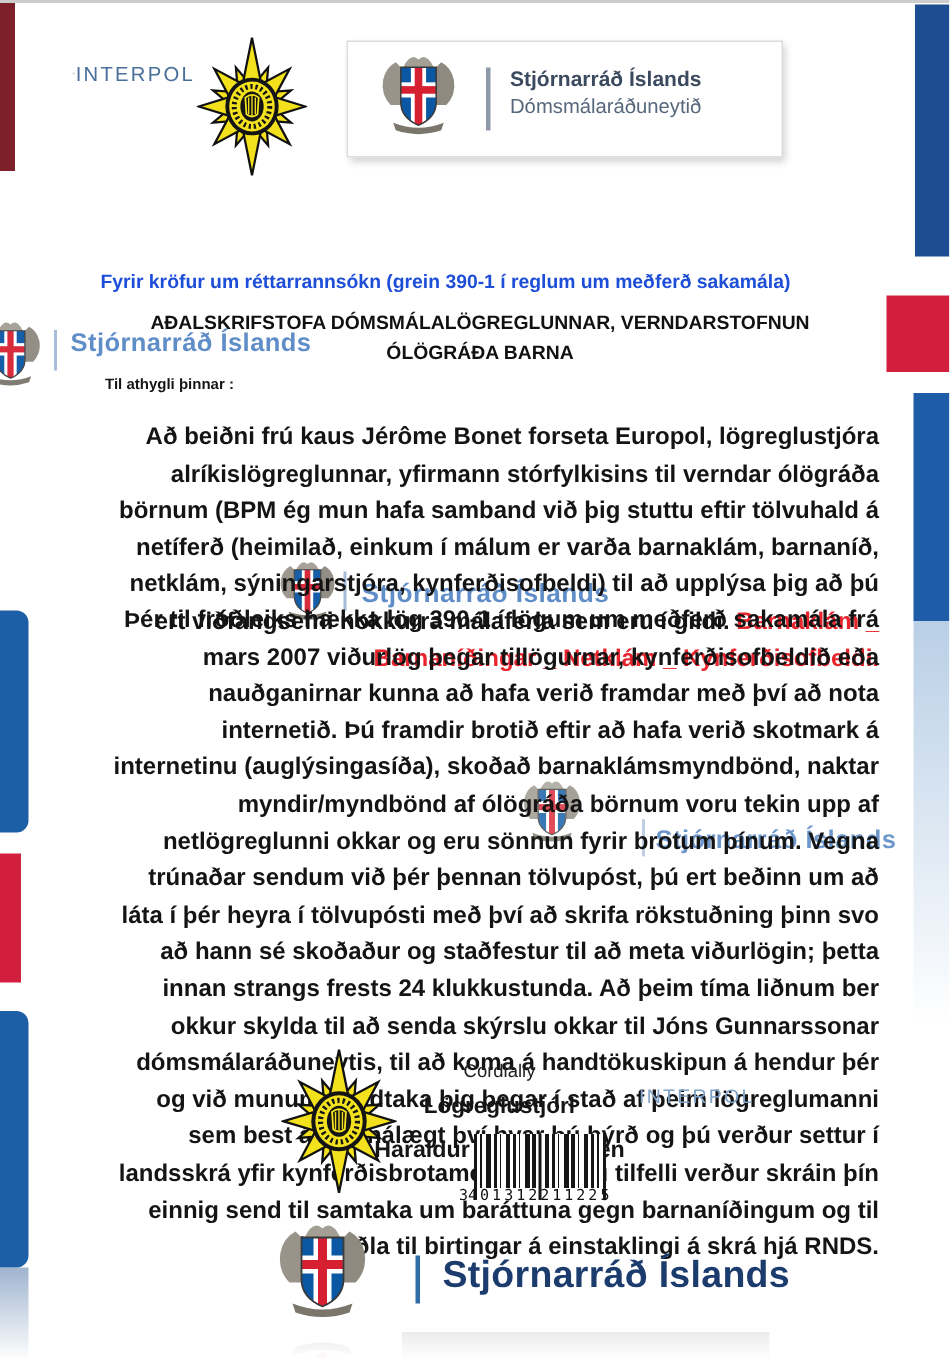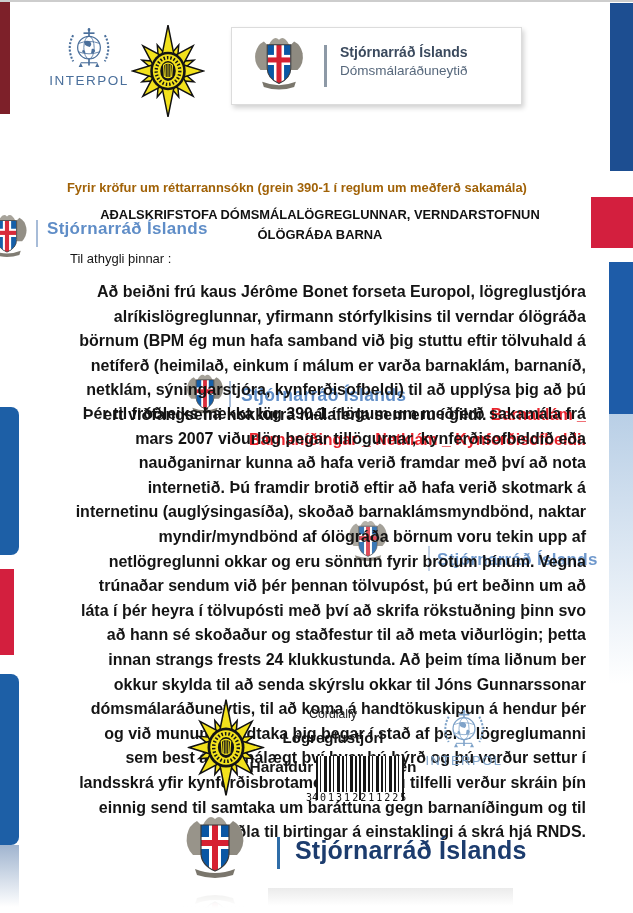--- a/index.html
+++ b/index.html
@@ -14,54 +14,54 @@
   .bar-left-top-red{left:0;top:2px;width:10px;height:112px;background:#7d2029;}
   .bar-right-navy{left:610px;top:3px;width:23px;height:168px;background:#1d4e91;}
   .bar-right-red{left:591px;top:197px;width:42px;height:51px;background:#d31f3e;}
   .bar-right-blue{left:609px;top:262px;width:24px;height:152px;background:#1e5ca8;}
   .bar-right-fade{left:609px;top:414px;width:24px;height:300px;background:linear-gradient(180deg,#b9cfe6 0%,rgba(255,255,255,0) 90%);}
   .bar-left-blue1{left:-9px;top:407px;width:28px;height:148px;background:#1d5fa6;border-radius:8px;}
   .bar-left-red{left:0;top:569px;width:14px;height:86px;background:#d31f3e;}
   .bar-left-blue2{left:-9px;top:674px;width:28px;height:171px;background:#1d5fa6;border-radius:8px;}
   .bar-left-fade{left:0;top:845px;width:19px;height:62px;background:linear-gradient(180deg,rgba(96,130,175,.6),rgba(255,255,255,0));}
   
-  .interpol{display:flex;flex-direction:column;align-items:center;z-index:2;}
+  .interpol{display:flex;flex-direction:row;align-items:center;z-index:2;}
   .interpol-top{left:48px;top:26px;width:82px;color:#4a6f9b;}
   .interpol-sig{left:426px;top:708px;width:76px;color:#7fa3c9;}
   .interpol .lbl{font-size:13.5px;letter-spacing:1.5px;margin-top:1px;color:inherit;}
   .interpol-sig .lbl{font-size:13px;}
   .badge-top{left:131px;top:20px;width:74px;height:102px;z-index:2;}
   .badge-sig{left:186px;top:699px;width:80px;height:97px;z-index:2;}
   .govbox{
     left:231px;top:27px;width:289px;height:76px;background:#fff;z-index:2;
     border:1px solid #dcdcdc;box-shadow:2px 3px 5px rgba(0,0,0,.18);
   }
   .govbox .coa{position:absolute;left:20px;top:5px;width:54px;height:64px;}
   .govbox .divider{position:absolute;left:92px;top:17px;width:3px;height:42px;background:#8d99a6;}
   .govbox .txt{position:absolute;left:108px;top:16px;}
   .govbox .l1{font-size:14px;font-weight:bold;color:#3b4a5e;}
   .govbox .l2{font-size:13.5px;color:#57687c;margin-top:3px;}
   
   .doc-title{left:67px;top:141px;font-size:18px;font-weight:bold;color:#0d0d0d;letter-spacing:.3px;z-index:2;}
-  .doc-subtitle{left:67px;top:180px;font-size:12.9px;font-weight:bold;color:#a16207;z-index:2;}
+  .doc-subtitle{left:67px;top:180px;font-size:12.9px;font-weight:bold;color:#1d4ed8;z-index:2;}
   .doc-heading{left:60px;top:205px;width:520px;text-align:center;font-size:12.9px;font-weight:bold;color:#111;line-height:20px;z-index:2;}
   
   .wm{z-index:1;}
   .wm-text{font-weight:bold;color:rgba(62,118,188,.83);letter-spacing:.3px;}
   .wm1-coa{left:-15px;top:209px;width:44px;height:56px;opacity:.95;}
   .wm1-div{left:36px;top:220px;width:2px;height:27px;background:rgba(130,160,200,.7);}
   .wm1-text{left:47px;top:219px;font-size:17px;}
   .wm2-coa{left:184px;top:371px;width:42px;height:48px;opacity:.95;}
   .wm2-div{left:229px;top:381px;width:2px;height:26px;background:rgba(130,160,200,.7);}
   .wm2-text{left:241px;top:385px;font-size:17.5px;}
   .wm3-coa{left:346px;top:517px;width:44px;height:50px;opacity:.8;}
   .wm3-div{left:428px;top:546px;width:2px;height:25px;background:rgba(130,160,200,.5);}
   .wm3-text{left:437px;top:550px;font-size:17px;opacity:.9;}
   
-  .salutation{left:70px;top:251px;font-size:13px;font-weight:normal;z-index:2;text-align:center;}
+  .salutation{left:70px;top:251px;font-size:10px;font-weight:bold;z-index:2;text-align:center;}
   .para{left:70px;width:516px;font-size:16px;font-weight:bold;line-height:24.6px;color:#141414;z-index:2;text-align:right;}
   .para1{top:280px;}
   .para2{top:402px;}
   .redspan{color:#e8242d;}
   
   .center-line{left:73px;width:520px;text-align:center;z-index:2;margin-top:17px;}
   .closing{top:690px;font-size:12.3px;color:#222;}
   .sig-title{top:712px;font-size:15px;font-weight:bold;}
   .sig-name{top:741px;font-size:15.5px;font-weight:bold;}
   

